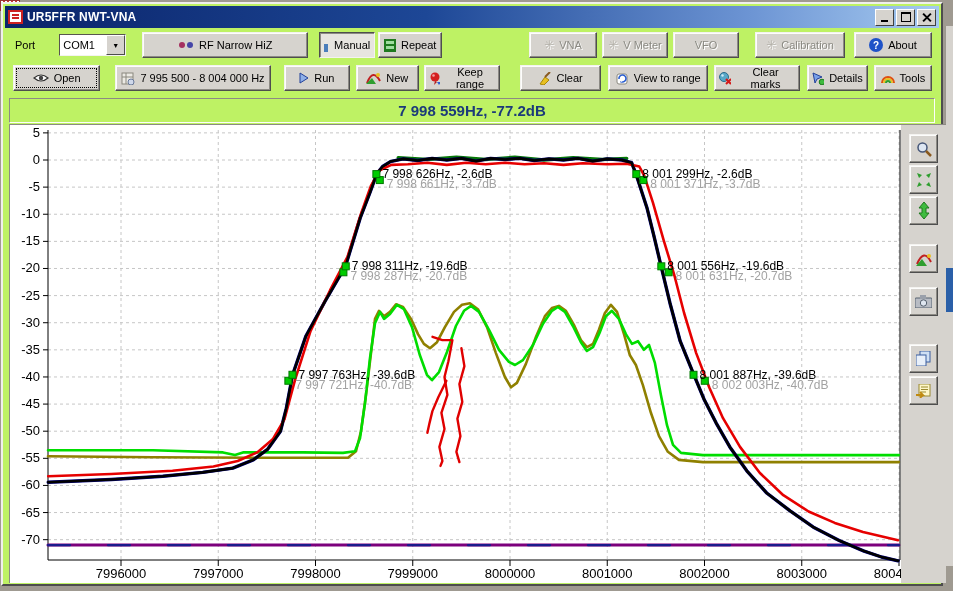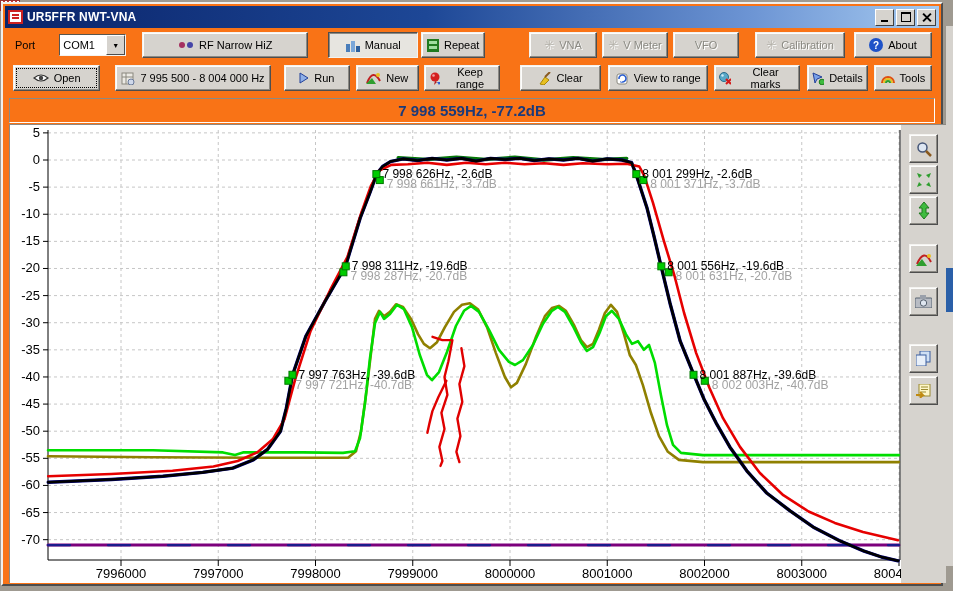--- a/index.html
+++ b/index.html
@@ -1,20 +1,20 @@
 <!DOCTYPE html>
 <html><head>
 <meta charset="utf-8">
 <style>
   html,body{margin:0;padding:0;}
   body{width:953px;height:591px;background:#9f9a91;font-family:"Liberation Sans",sans-serif;position:relative;overflow:hidden;}
   .artifact-topleft{position:absolute;left:0;top:0;width:18px;height:9px;background:repeating-linear-gradient(90deg,#fff 0 2px,#c33 2px 4px);border:1px solid #933;}
   .artifact-right{position:absolute;left:945px;top:26px;width:8px;height:540px;background:#d6d3ce;border-left:1px solid #9a968e;}
   .artifact-right-blue{position:absolute;left:945px;top:268px;width:8px;height:44px;background:#2a5fa8;}
-  .window{position:absolute;left:1px;top:2px;width:942px;height:584px;background:#f97316;border:2px solid;border-color:#f0efec #4d4d4d #4d4d4d #f0efec;box-sizing:border-box;}
+  .window{position:absolute;left:1px;top:2px;width:942px;height:584px;background:#bef264;border:2px solid;border-color:#f0efec #4d4d4d #4d4d4d #f0efec;box-sizing:border-box;}
   .titlebar{position:absolute;left:2px;top:2px;right:2px;height:22px;background:linear-gradient(90deg,#0a246a 0%,#1d4796 45%,#6d95d4 80%,#a6caf0 100%);display:flex;align-items:center;padding:0 3px;}
   .app-icon{width:15px;height:14px;background:#fff;border:2px solid #c22;box-sizing:border-box;margin-right:4px;display:flex;align-items:center;justify-content:center;}
   .app-icon i{display:block;width:7px;height:6px;background:repeating-linear-gradient(180deg,#c22 0 2px,#fff 2px 3px);}
   .title-text{color:#fff;font-weight:bold;font-size:12px;letter-spacing:.2px;flex:1;}
   .winbtn{width:17px;height:15px;background:#d6d3ce;border:1px solid;border-color:#fff #404040 #404040 #fff;margin-left:2px;display:flex;align-items:center;justify-content:center;position:relative;}
   .glyph-min{width:7px;height:2px;background:#000;margin-top:7px;}
   .glyph-max{width:8px;height:7px;border:1px solid #000;border-top-width:2px;}
   .glyph-close{width:9px;height:9px;position:relative;}
   .glyph-close:before,.glyph-close:after{content:"";position:absolute;left:4px;top:-1px;width:2px;height:11px;background:#000;}
   .glyph-close:before{transform:rotate(45deg);} .glyph-close:after{transform:rotate(-45deg);}
@@ -72,21 +72,21 @@
           <span>▼</span>
         </span>
     </span>
     <button class="btn" style="width:166px;margin-left:16px;">
       <svg width="16" height="10">
           <circle cx="4" cy="5" r="3" fill="#a53060"></circle>
           <circle cx="12" cy="5" r="3" fill="#4646a8"></circle>
         </svg>
       <span>RF Narrow HiZ</span>
     </button>
-    <button class="btn pressed" style="width:90px;margin-left:20px;">
+    <button class="btn pressed" style="width:56px;margin-left:11px;">
       <svg width="14" height="13">
           <rect x="0" y="5" width="4" height="8" fill="#4a7ebb"></rect>
           <rect x="5" y="2" width="4" height="11" fill="#7aa6d8"></rect>
           <rect x="10" y="7" width="4" height="6" fill="#2c5f9e"></rect>
         </svg>
       <span>Manual</span>
     </button>
     <button class="btn" style="width:64px;margin-left:3px;">
       <svg width="12" height="13">
           <rect x="0" y="0" width="12" height="13" fill="#1f7a1f"></rect>

